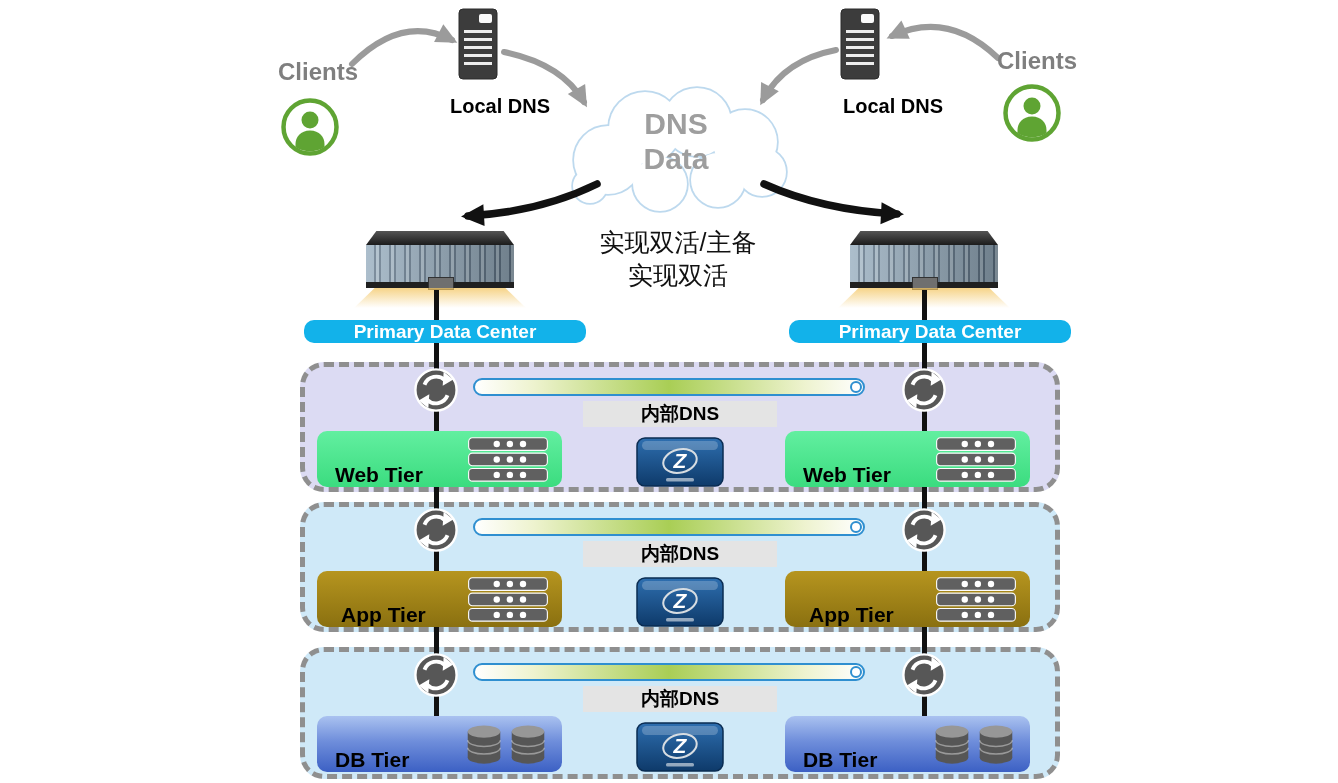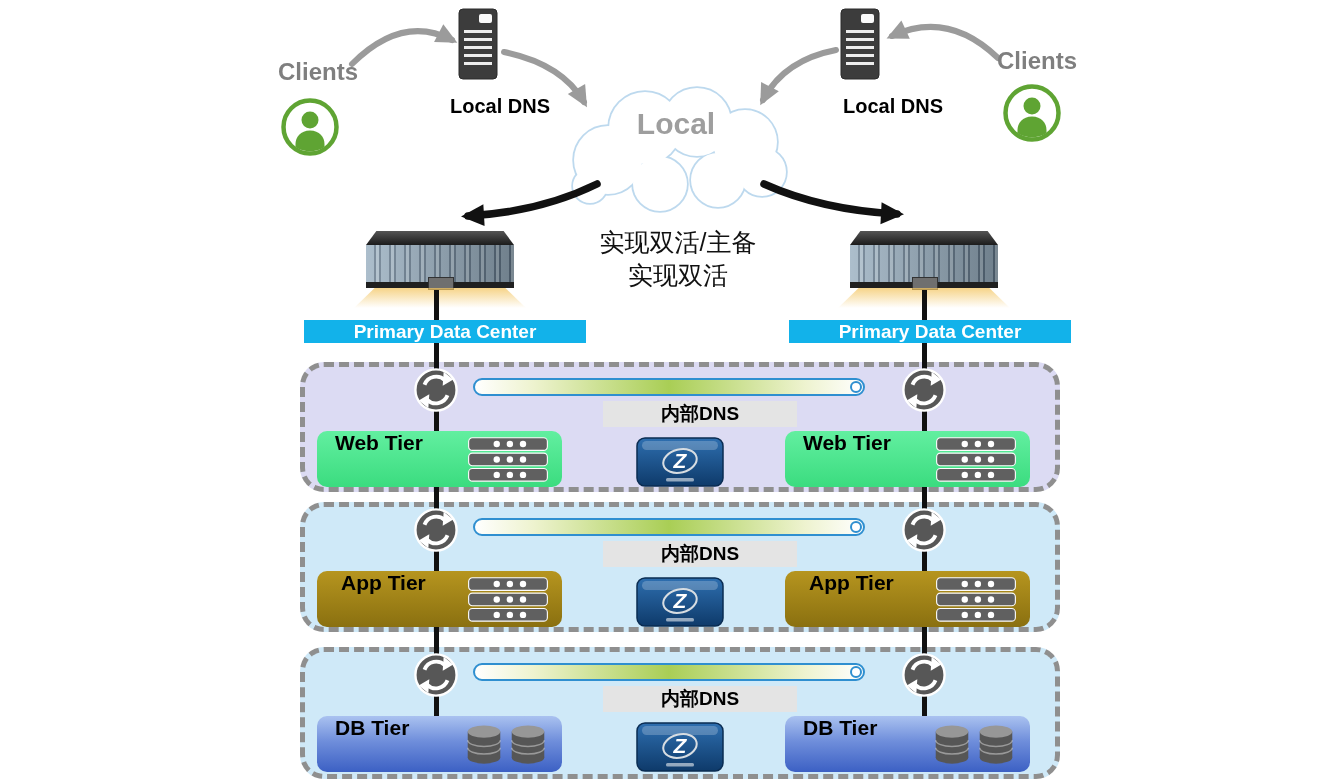--- a/index.html
+++ b/index.html
@@ -33,21 +33,21 @@
        linear-gradient(90deg,rgba(255,255,255,.18),rgba(0,0,0,.28)),
        repeating-linear-gradient(90deg,#9ab0c1 0 8px,#64798c 8px 10px,#a9bcca 10px 13px,#64798c 13px 15px);}
   .b-base{height:6px;background:#202020;}
   .b-door{position:absolute;left:62px;top:46px;width:24px;height:11px;background:#6f6f6f;border:1px solid #333;}
   .b-glow{position:absolute;left:-12px;top:57px;width:172px;height:20px;
           background:linear-gradient(rgba(243,197,96,.75),rgba(255,255,255,0));
           clip-path:polygon(12% 0,88% 0,100% 100%,0 100%);}
 
   
   .banner{position:absolute;top:320px;width:282px;height:23px;background:var(--banner,#12b2ea);
-          color:#fff;font-weight:bold;font-size:19px;text-align:center;line-height:23px;z-index:4;}
+          color:#fff;font-weight:bold;font-size:19px;text-align:center;line-height:23px;z-index:4;border-radius:10px;}
 
   
   .vline{position:absolute;top:290px;width:5px;height:452px;background:var(--arrow-black,#141414);z-index:2;}
 
   
   .section{position:absolute;left:300px;width:760px;border:5px dashed var(--section-border,#8f8f8f);
            border-radius:24px;box-sizing:border-box;}
   .section.web{top:362px;height:130px;background:var(--web-section-bg,#dcdbf3);}
   .section.app{top:502px;height:130px;background:var(--app-section-bg,#cfe9f8);}
   .section.db {top:647px;height:132px;background:var(--db-section-bg,#cfe9f8);}
@@ -57,26 +57,26 @@
   .sync.r{left:596px;}
 
   .pill{position:absolute;left:168px;top:11px;width:392px;height:18px;border:2px solid #2f8fd0;
         border-radius:11px;box-sizing:border-box;z-index:2;
         background:linear-gradient(90deg,#ffffff 0%,#eef3cf 15%,#a9ce55 50%,#eef3cf 85%,#ffffff 100%);}
   .pill-end{position:absolute;right:1px;top:1px;width:12px;height:12px;border:2px solid #2f8fd0;
             border-radius:50%;background:#fff;box-sizing:border-box;}
 
   .dnslabel{position:absolute;left:278px;top:34px;width:194px;height:26px;
             background:var(--dns-label-bg,#e4e4e4);font-size:19px;font-weight:bold;color:#000;
-            text-align:center;line-height:26px;z-index:2;margin-left:20px;}
+            text-align:center;line-height:26px;z-index:2;}
 
   .appliance{position:absolute;left:330px;top:68px;width:90px;height:54px;z-index:3;}
 
   .tierbox{position:absolute;top:64px;width:245px;height:56px;border-radius:10px;
-           display:flex;align-items:flex-start;padding-left:18px;box-sizing:border-box;z-index:3;}
+           display:flex;align-items:flex-end;padding-left:18px;box-sizing:border-box;z-index:3;}
   .tierbox.l{left:12px;}
   .tierbox.r{left:480px;}
   .tierlabel{font-size:21px;font-weight:bold;color:#000;}
   .stackicon{position:absolute;right:12px;top:6px;width:84px;height:45px;}
   .dbicon{position:absolute;right:14px;top:7px;width:84px;height:44px;}
 
   .webbox{background:linear-gradient(180deg,var(--web-box-top,#62efa0),var(--web-box-bottom,#3bdc7f));}
   .appbox{background:linear-gradient(180deg,var(--app-box-top,#b6951f),var(--app-box-bottom,#8a7010));padding-left:24px;}
   .dbbox {background:linear-gradient(180deg,var(--db-box-top,#aac2f0) 0%,#6f8edb 45%,var(--db-box-bottom,#3c60c4) 100%);}
 </style>
@@ -197,21 +197,22 @@
   <svg class="personicon" style="left:280px;top:97px;" viewBox="0 0 60 60">
       <use href="#sym-person"></use>
     </svg>
 
   <svg class="towericon" style="left:458px;top:8px;" viewBox="0 0 40 72">
       <use href="#sym-tower"></use>
     </svg>
   <div class="toplabel localdns" style="left:400px;top:95px;width:150px;">Local DNS</div>
 
   <div class="cloudtext">
-    <div>Local</div>
+    <div>DNS</div>
+    <div>Data</div>
   </div>
 
   <svg class="towericon" style="left:840px;top:8px;" viewBox="0 0 40 72">
       <use href="#sym-tower"></use>
     </svg>
   <div class="toplabel localdns" style="left:793px;top:95px;width:150px;">Local DNS</div>
 
   <div class="toplabel clients" style="left:977px;top:47px;width:120px;">Clients</div>
   <svg class="personicon" style="left:1002px;top:83px;" viewBox="0 0 60 60">
       <use href="#sym-person"></use>

